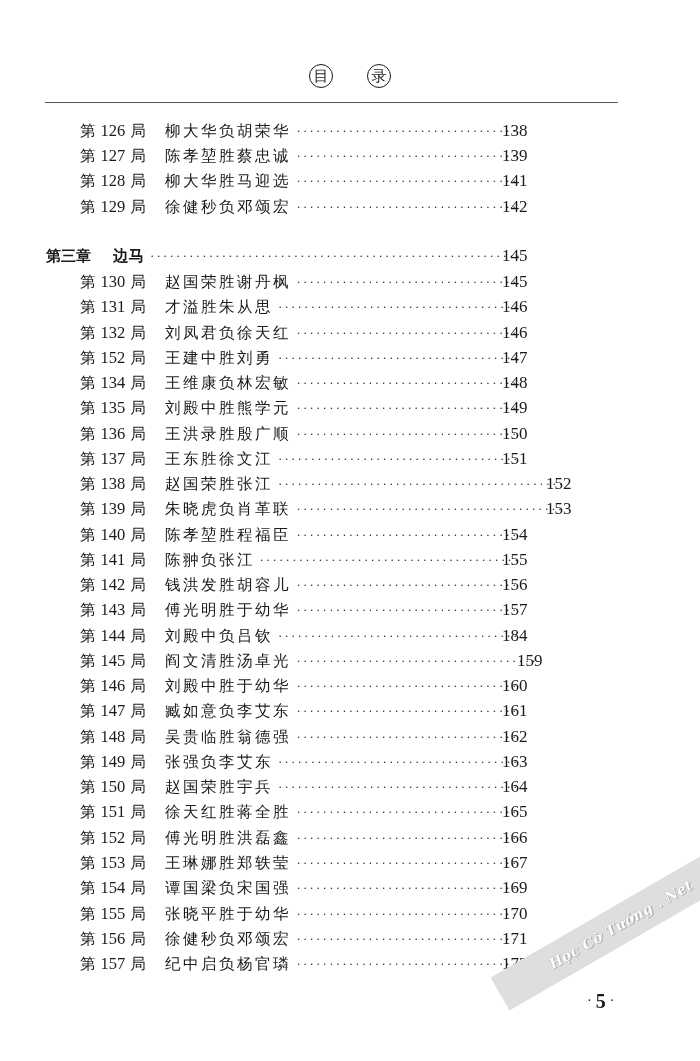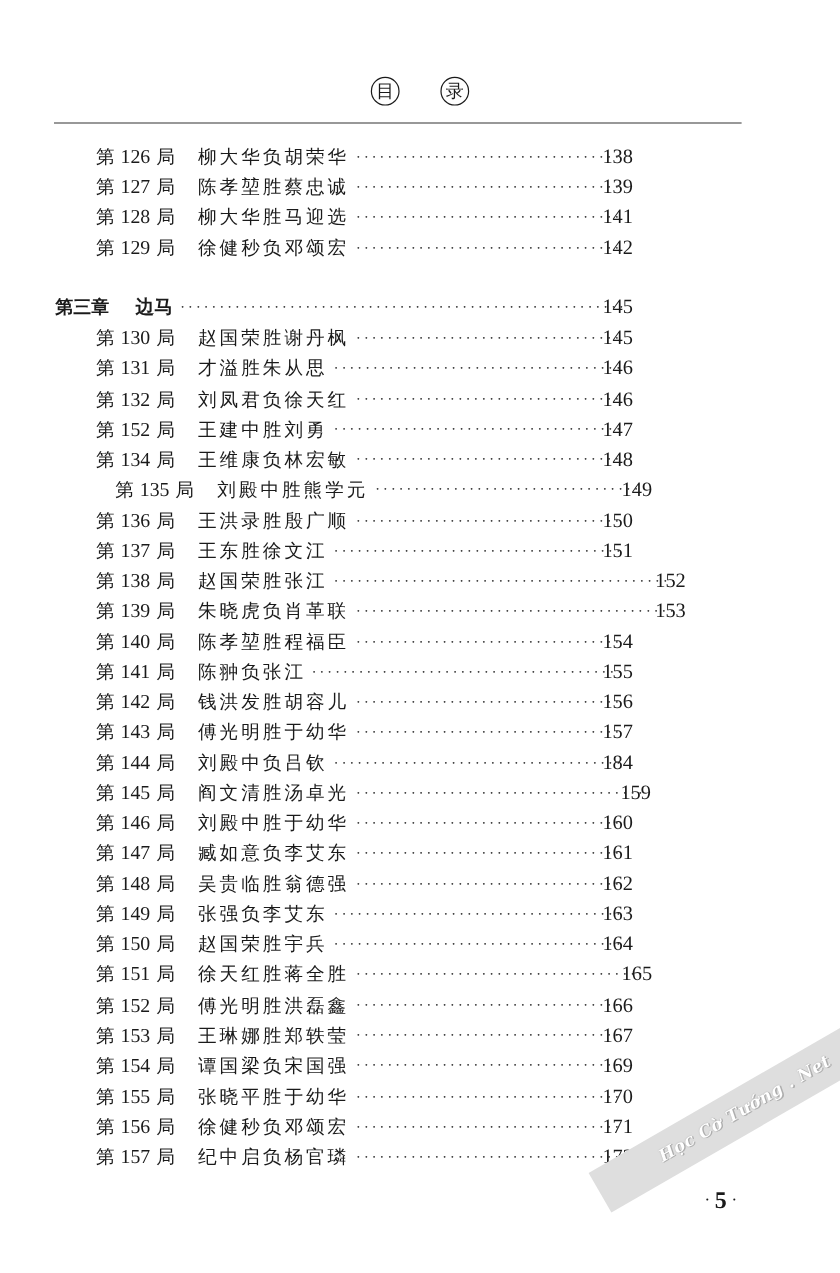--- a/index.html
+++ b/index.html
@@ -242,21 +242,21 @@
       </span>
     </div>
     <div class="row" style="top: 372.04px;">
       <span class="num"><span>第</span> <span class="d">134</span> <span>局</span></span>
       <span class="title">王维康负林宏敏</span>
       <span class="leader" style="left:296.5px">········································································································································································································</span>
       <span class="page">
         <span>148</span>
       </span>
     </div>
-    <div class="row" style="top: 397.3px; margin-left: 16px;">
+    <div class="row" style="top: 397.3px;">
       <span class="num"><span>第</span> <span class="d">135</span> <span>局</span></span>
       <span class="title">刘殿中胜熊学元</span>
       <span class="leader" style="left:296.5px">········································································································································································································</span>
       <span class="page">
         <span>149</span>
       </span>
     </div>
     <div class="row" style="top: 422.56px;">
       <span class="num"><span>第</span> <span class="d">136</span> <span>局</span></span>
       <span class="title">王洪录胜殷广顺</span>
@@ -370,21 +370,21 @@
       </span>
     </div>
     <div class="row" style="top: 776.2px;">
       <span class="num"><span>第</span> <span class="d">150</span> <span>局</span></span>
       <span class="title">赵国荣胜宇兵</span>
       <span class="leader" style="left:278px">········································································································································································································</span>
       <span class="page">
         <span>164</span>
       </span>
     </div>
-    <div class="row" style="top: 801.46px; padding-left: 16px;">
+    <div class="row" style="top: 801.46px;">
       <span class="num"><span>第</span> <span class="d">151</span> <span>局</span></span>
       <span class="title">徐天红胜蒋全胜</span>
       <span class="leader" style="left:296.5px">········································································································································································································</span>
       <span class="page">
         <span>165</span>
       </span>
     </div>
     <div class="row" style="top: 826.72px;">
       <span class="num"><span>第</span> <span class="d">152</span> <span>局</span></span>
       <span class="title">傅光明胜洪磊鑫</span>

